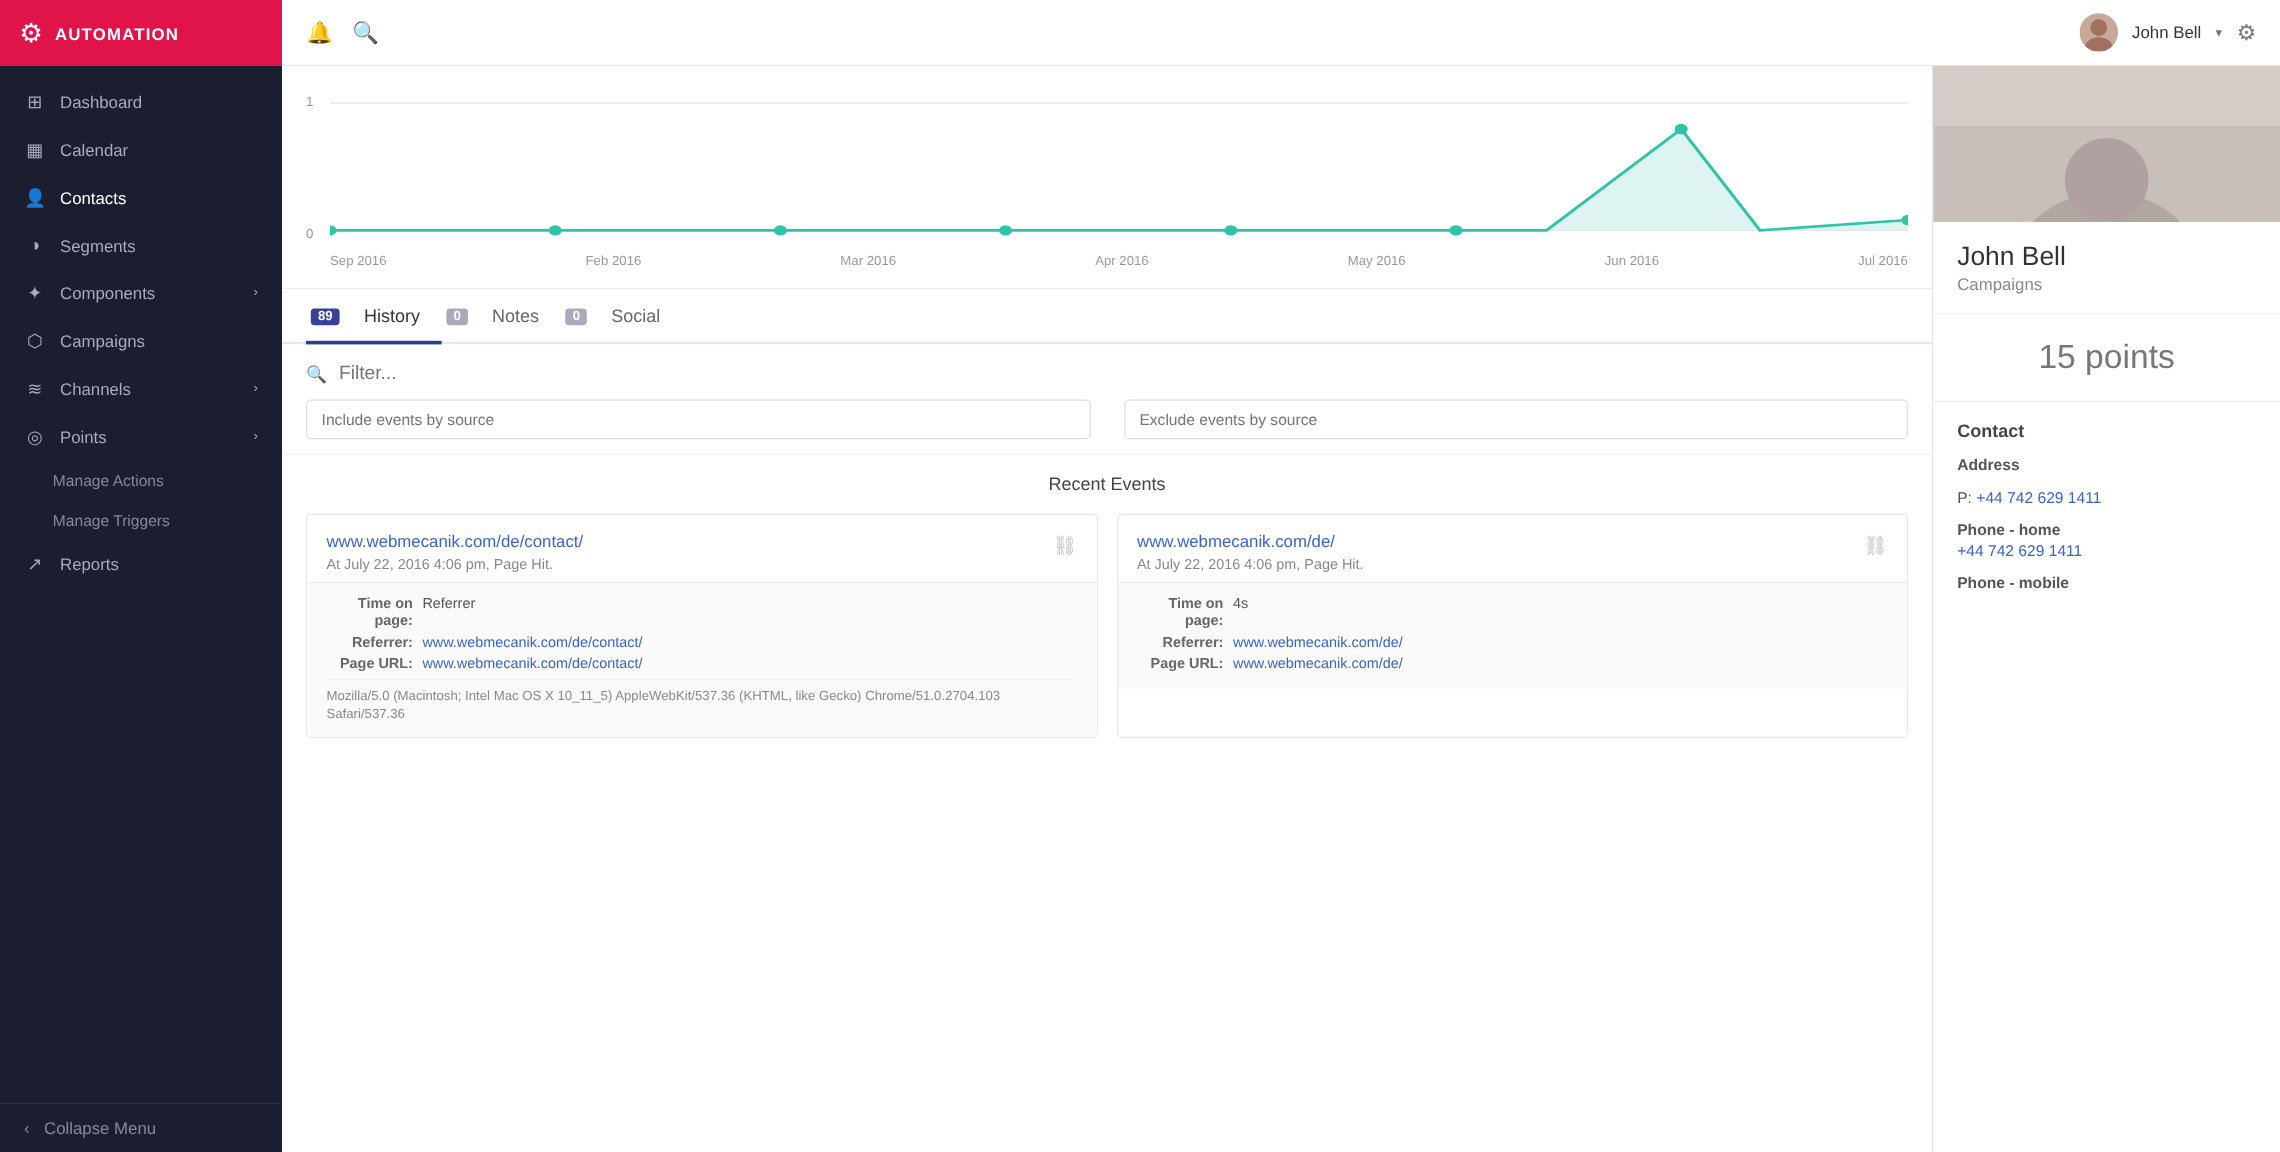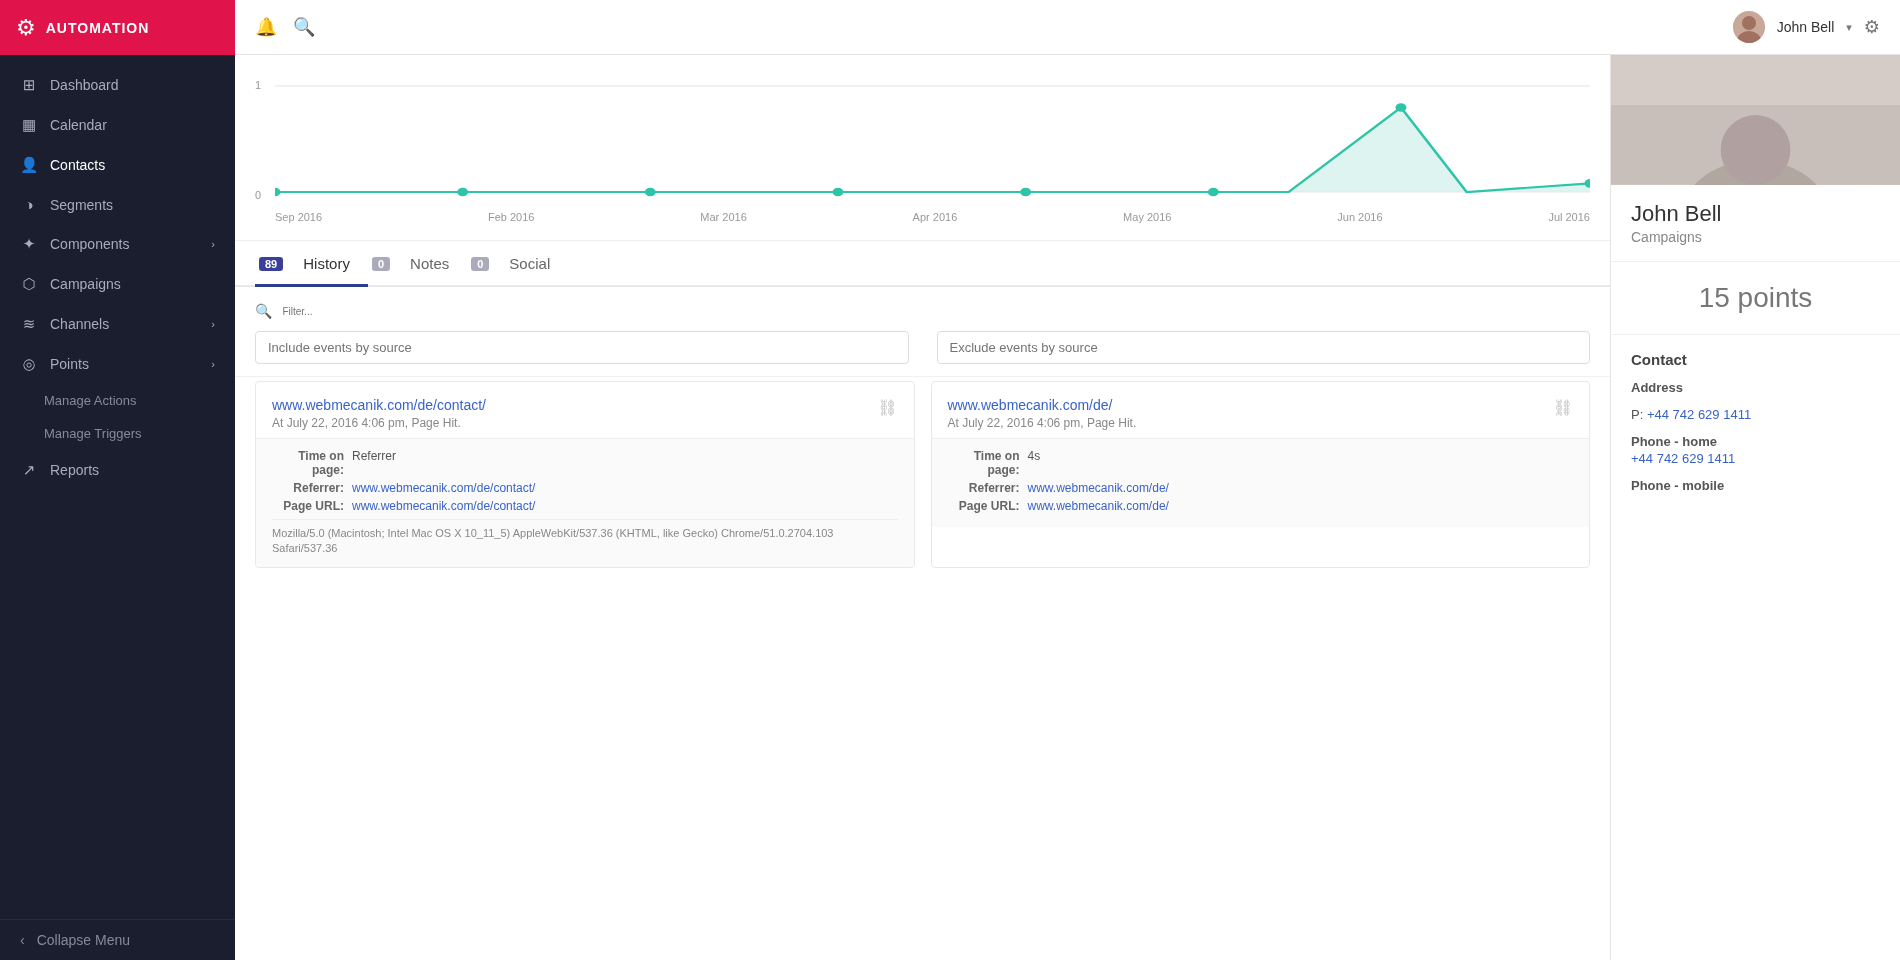--- a/index.html
+++ b/index.html
@@ -191,21 +191,21 @@
     .filter-row1 {
       display: flex;
       align-items: center;
       gap: 10px;
       margin-bottom: 12px;
     }
     .filter-search-icon { color: #aaa; font-size: 14px; }
     .filter-input {
       border: none;
       outline: none;
-      font-size: 10px;
+      font-size: 16px;
       color: #555;
       background: transparent;
       flex: 1;
     }
     .filter-row2 {
       display: flex;
       gap: 28px;
     }
     .source-input {
       flex: 1;
@@ -498,20 +498,21 @@
         <div class="filter-row1">
           <span class="filter-search-icon">🔍</span>
           <input class="filter-input" type="text" placeholder="Filter..." style="">
         </div>
         <div class="filter-row2">
           <input class="source-input" type="text" placeholder="Include events by source" style="">
           <input class="source-input" type="text" placeholder="Exclude events by source" style="">
         </div>
       </div>
 
+      <div class="recent-events-label">Recent Events</div>
 
       <div class="events-container">
 
         <div class="event-card">
           <div class="event-card-header">
             <div class="event-card-title-group">
               <a class="event-card-url">www.webmecanik.com/de/contact/</a>
               <div class="event-card-subtitle">At July 22, 2016 4:06 pm, Page Hit.</div>
             </div>
             <span class="event-card-link-icon">⛓</span>

